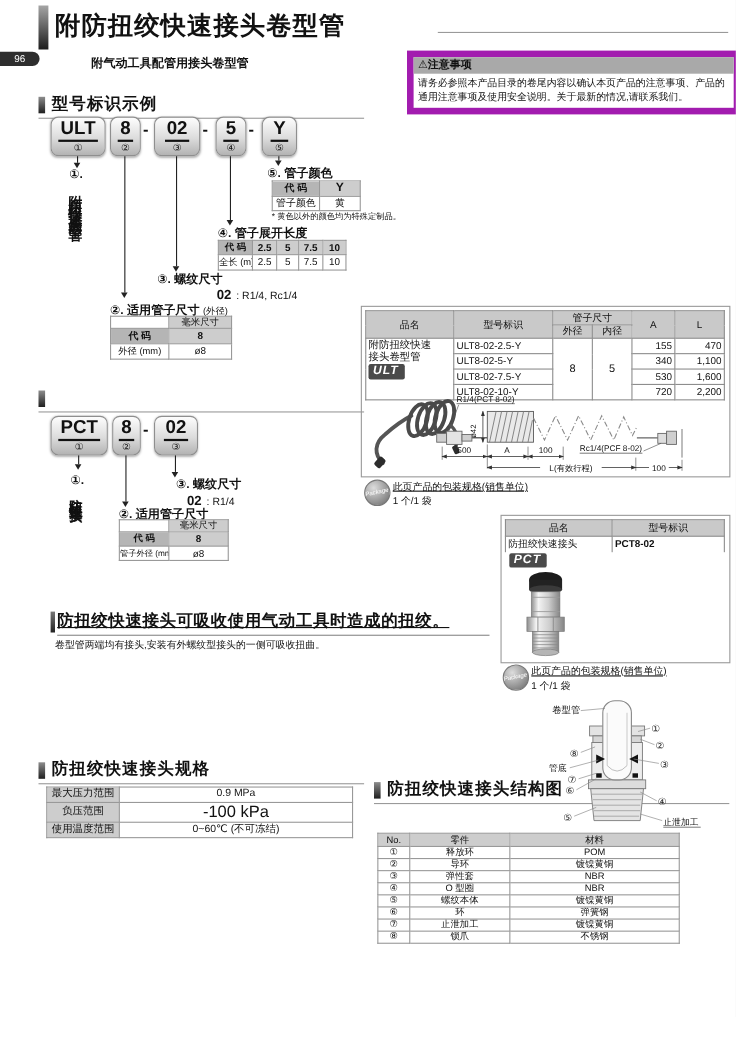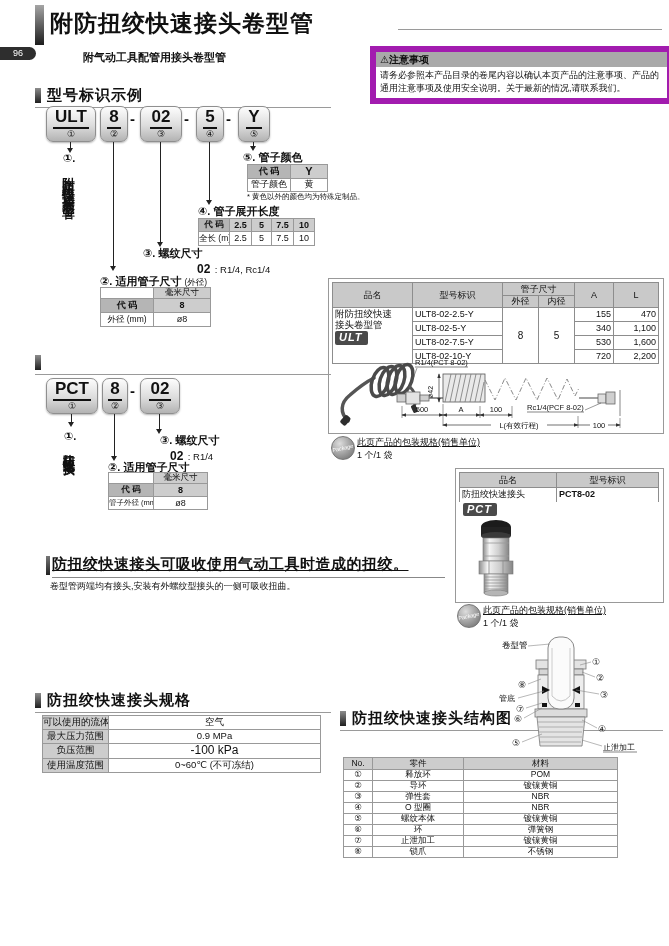--- a/index.html
+++ b/index.html
@@ -437,31 +437,27 @@
   <div class="sec-head" style="left:35px;top:692px;width:296px;">
     <div class="sec-bar"></div>
     <div class="sec-title">防扭绞快速接头规格</div>
   </div>
   <table class="mini" style="left:42px;top:715px;width:278px;">
     <colgroup>
         <col style="width:66px">
         <col style="width:212px">
       </colgroup>
     <tbody>
-        <tr style="height:14px">
-          <td class="hdr2" style="font-weight:normal;font-size:9.5px;">可以使用的流体</td>
-          <td style="font-size:9.5px;">空气</td>
-        </tr>
     <tr style="height:14px">
           <td class="hdr2" style="font-weight:normal;font-size:9.5px;">最大压力范围</td>
           <td style="font-size:9.5px;">0.9 MPa</td>
         </tr>
     <tr style="height:14px">
           <td class="hdr2" style="font-weight:normal;font-size:9.5px;">负压范围</td>
-          <td style="font-size:12px;">-100 kPa</td>
+          <td style="font-size:15px;">-100 kPa</td>
         </tr>
     <tr style="height:14px">
           <td class="hdr2" style="font-weight:normal;font-size:9.5px;">使用温度范围</td>
           <td style="font-size:9.5px;">0~60℃ (不可冻结)</td>
         </tr>
   </tbody>
     </table>
 
   <div class="sec-head" style="left:340px;top:710px;width:323px;">
     <div class="sec-bar"></div>

